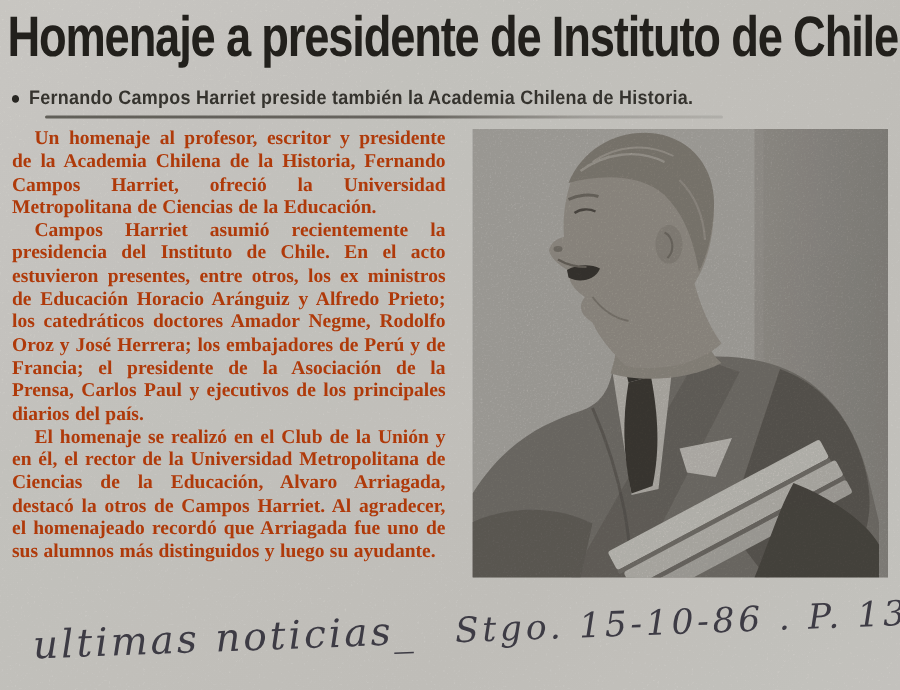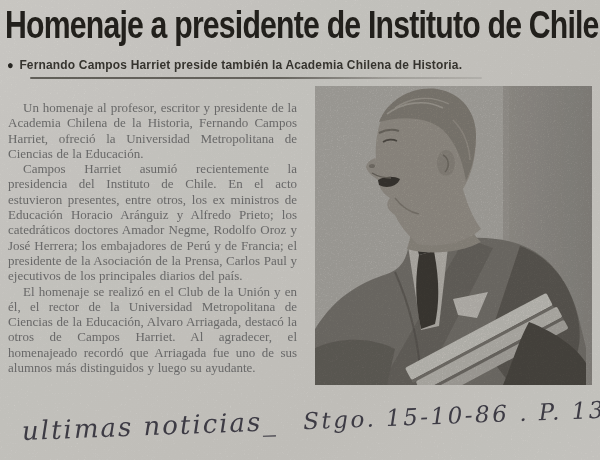--- a/index.html
+++ b/index.html
@@ -22,23 +22,24 @@
     font-size:13px;color:#3b3933;white-space:nowrap;
     transform:scaleX(.92);transform-origin:0 0;letter-spacing:.2px;
   }
   .bullet{font-size:12px;margin-right:6px;color:#2c2a26;}
   .rule{
     position:absolute;left:30px;top:77px;width:452px;height:2px;
     background:linear-gradient(90deg,rgba(70,67,60,.75) 0%,rgba(70,67,60,.7) 55%,rgba(70,67,60,.25) 80%,rgba(70,67,60,.12) 100%);
     border-radius:1px;
   }
   .article-col{
-    position:absolute;left:8px;top:100px;width:289px;
-    font-size:13px;line-height:15.3px;color:#737373;
+    position:absolute;left:8px;top:84px;width:289px;
+    font-size:13px;line-height:15.3px;color:#c2410c;
     text-align:justify;
+    font-weight:bold;
   }
   .article-col p{margin:0;text-indent:15px;word-spacing:.4px;}
   .photo{
     position:absolute;left:315px;top:86px;width:277px;height:299px;margin:0;
     box-shadow:0 0 6px rgba(120,117,110,.35) inset;
   }
   .photo svg{display:block;width:100%;height:100%;}
   .caption{
     position:absolute;left:315px;top:389px;width:277px;
     text-align:center;font-family:"Liberation Sans",sans-serif;

